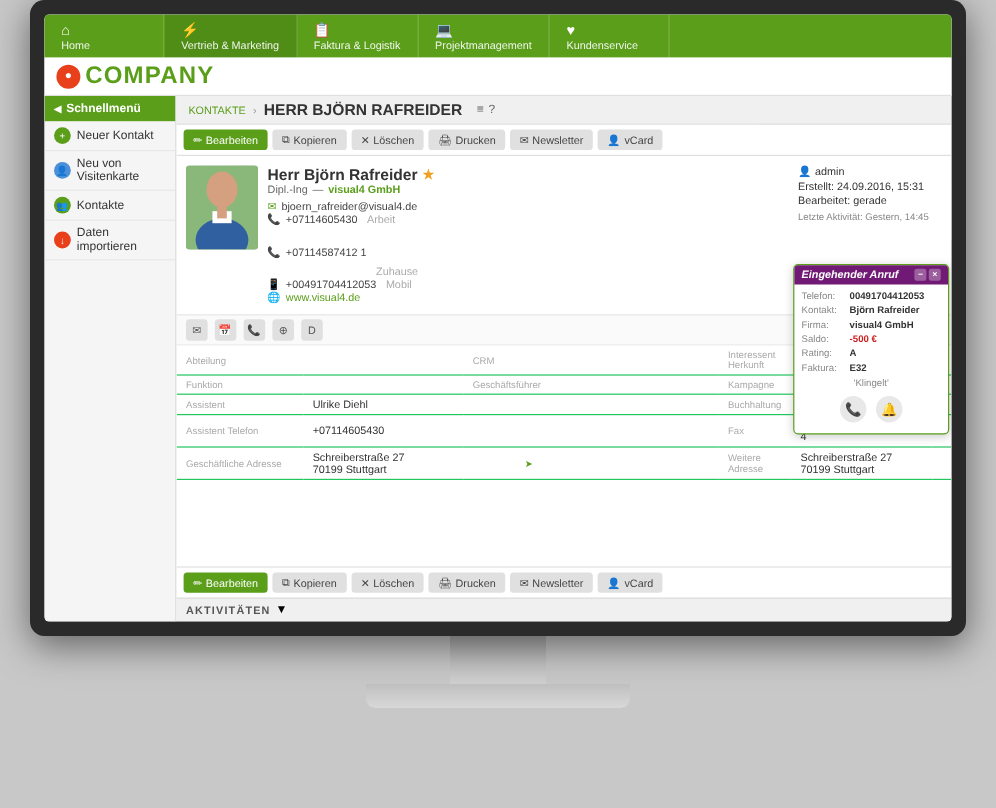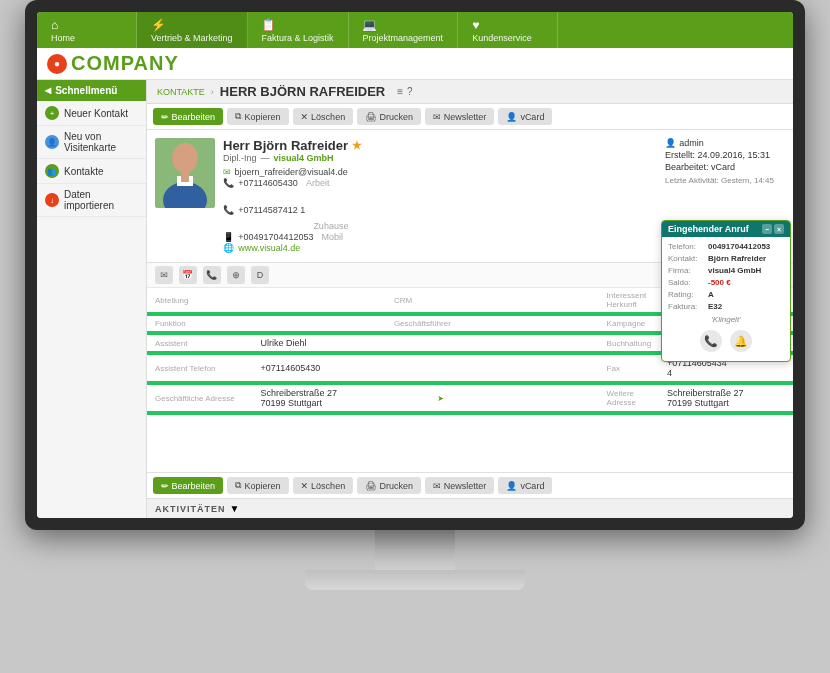--- a/index.html
+++ b/index.html
@@ -413,29 +413,30 @@
       top: 140px;
       width: 130px;
       background: #fff;
       border: 1px solid #5a9e1a;
       border-radius: 4px;
       box-shadow: 0 2px 8px rgba(0,0,0,0.2);
       z-index: 10;
     }
 
     .ic-header {
-      background: #0f766e;
+      background: #701a75;
       color: white;
       padding: 3px 6px;
       font-size: 9px;
       font-weight: bold;
       display: flex;
       align-items: center;
       justify-content: space-between;
       border-radius: 3px 3px 0 0;
+      font-style: italic;
     }
 
     .ic-close {
       display: flex;
       gap: 2px;
     }
 
     .ic-close-btn {
       width: 10px;
       height: 10px;
@@ -469,21 +470,20 @@
       font-weight: bold;
     }
 
     .ic-value.red { color: #cc2222; }
 
     .ic-ringing {
       text-align: center;
       font-size: 8px;
       color: #888;
       margin: 4px 0 2px;
-      font-style: italic;
     }
 
     .ic-actions {
       display: flex;
       justify-content: center;
       gap: 8px;
       padding: 4px;
     }
 
     .ic-action-btn {
@@ -524,21 +524,21 @@
     }
 
     table.details-table {
       width: 100%;
       border-collapse: collapse;
       font-size: 9px;
     }
 
     table.details-table td {
       padding: 3px 8px;
-      border-bottom: 4px solid #22c55e;
+      border-bottom: 1px solid #22c55e;
       vertical-align: middle;
     }
 
     table.details-table td.label-cell {
       color: #aaa;
       width: 22%;
       font-size: 8px;
     }
 
     table.details-table td.value-cell {
@@ -705,21 +705,21 @@
 
                 <div class="contact-meta">
                   <div class="cm-row">
                     <span>👤</span>
                     <span class="cm-value">admin</span>
                   </div>
                   <div class="cm-row">
                     <span class="cm-value">Erstellt: 24.09.2016, 15:31</span>
                   </div>
                   <div class="cm-row">
-                    <span class="cm-value">Bearbeitet: vCard</span>
+                    <span class="cm-value">Bearbeitet: gerade</span>
                   </div>
                   <div class="last-activity">Letzte Aktivität: Gestern, 14:45</div>
                 </div>
               </div>
 
               <div class="action-icons-row">
                 <div class="action-icon">✉</div>
                 <div class="action-icon">📅</div>
                 <div class="action-icon">📞</div>
                 <div class="action-icon">⊕</div>

